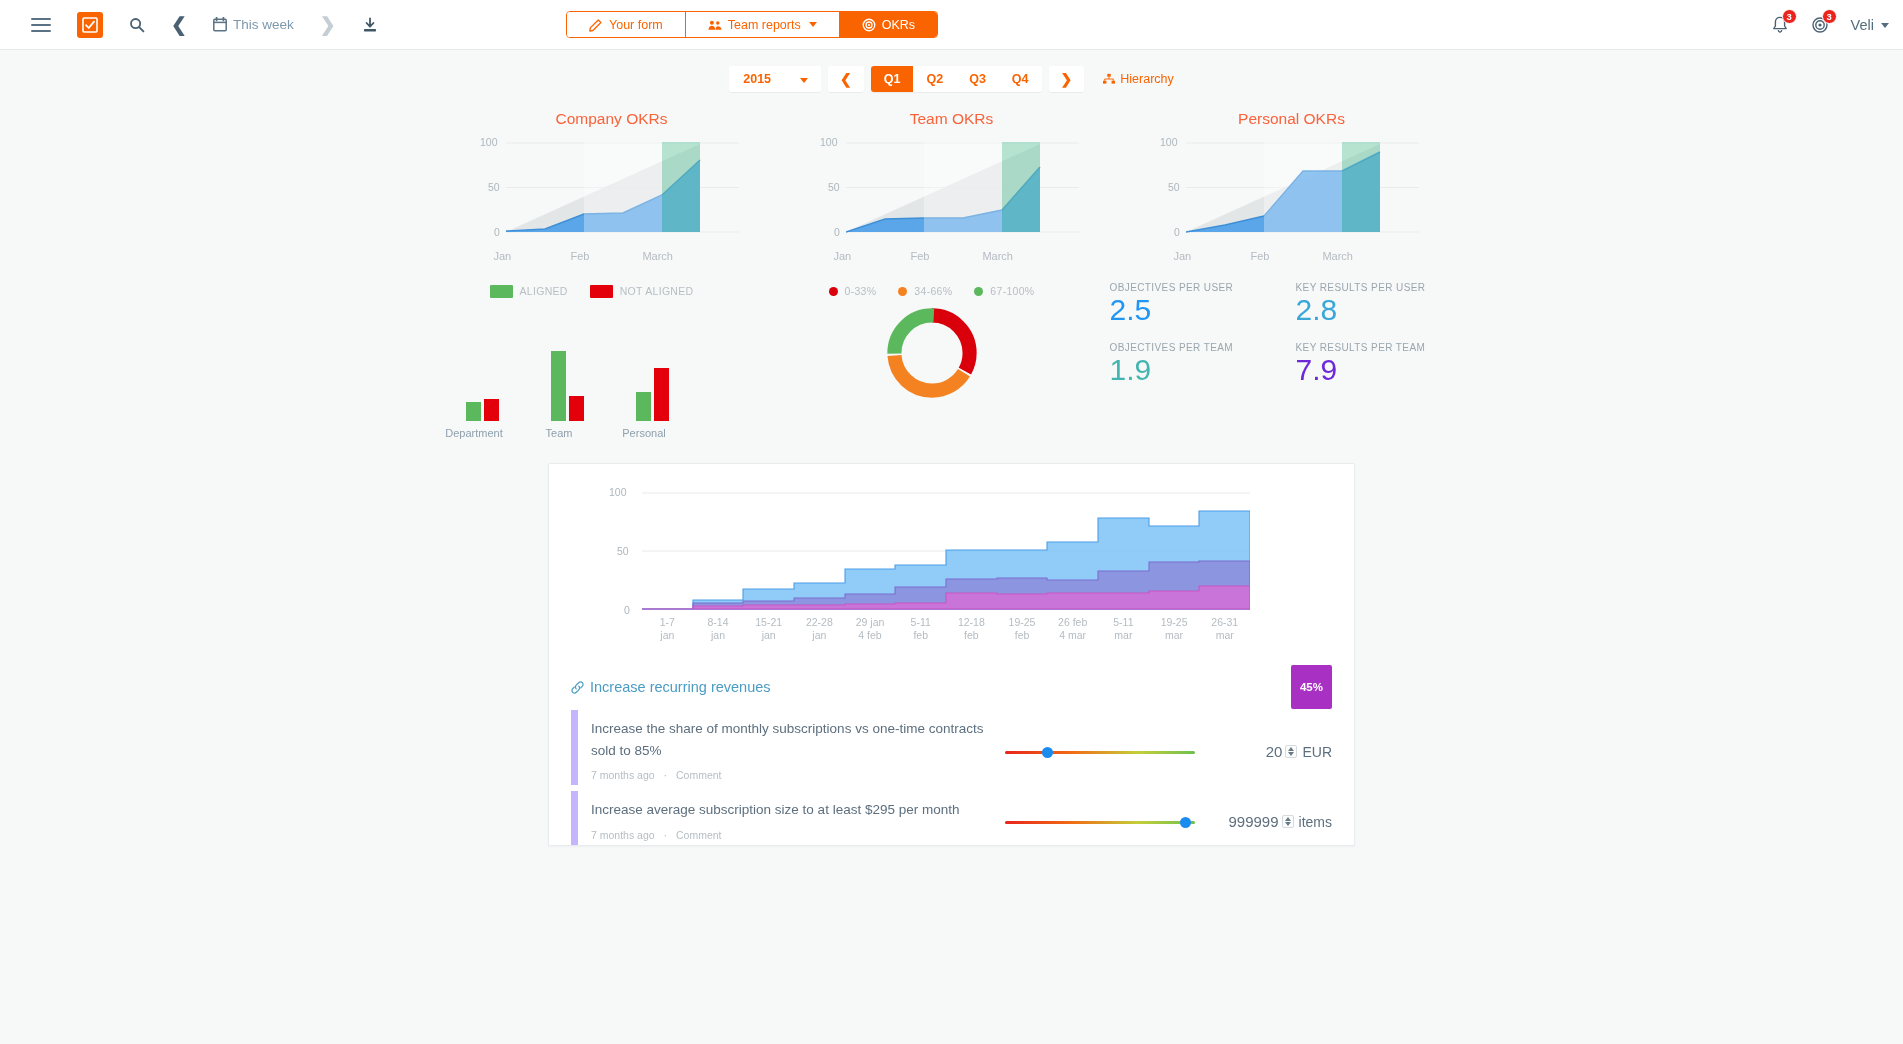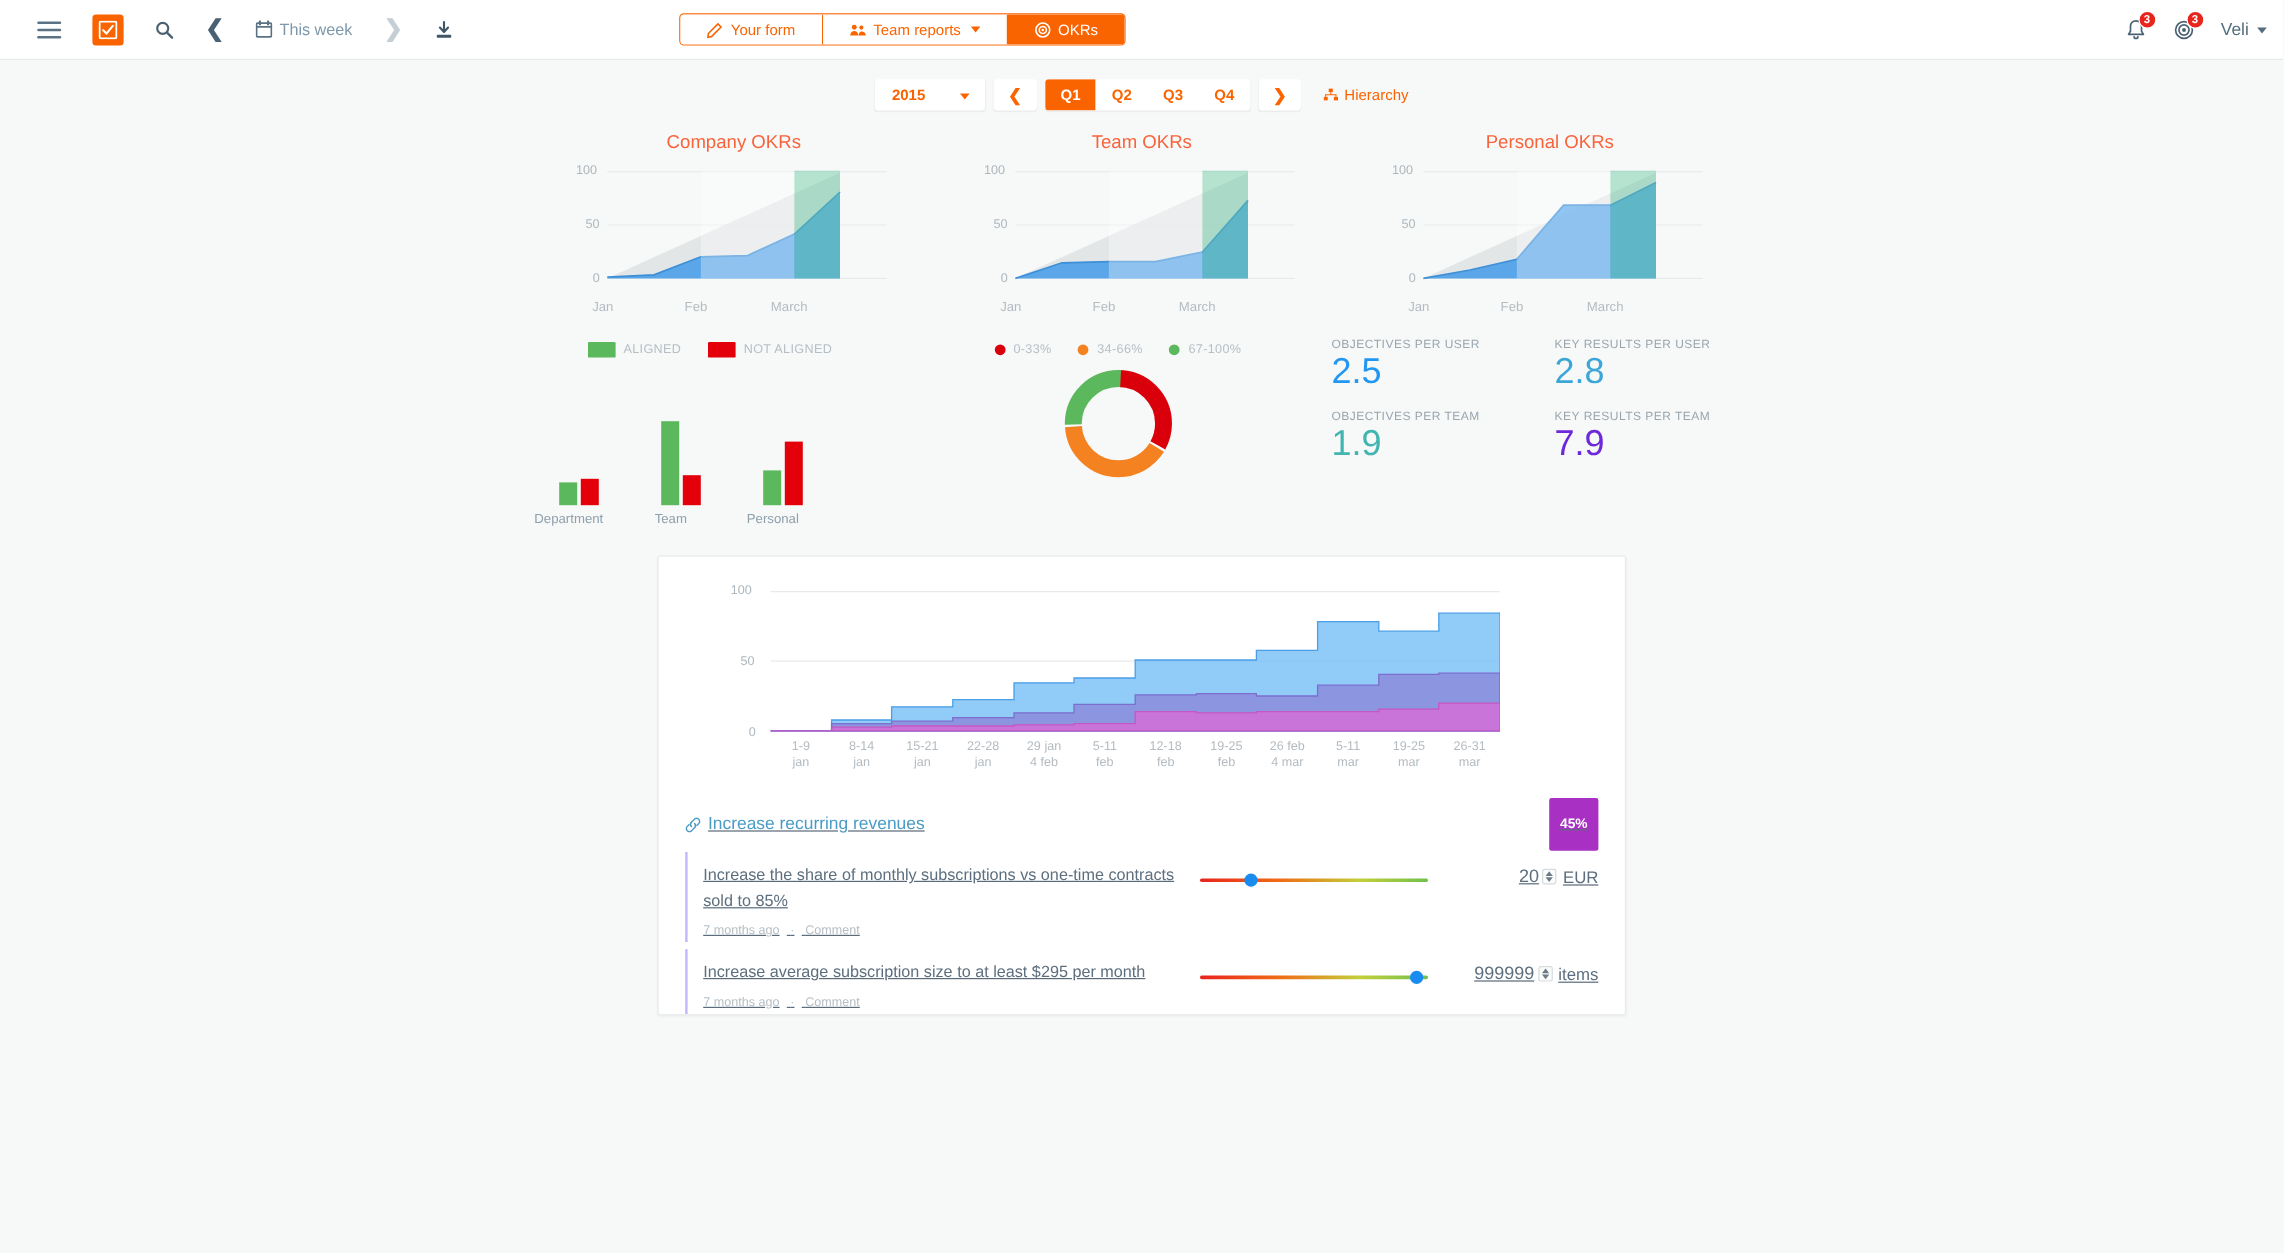--- a/index.html
+++ b/index.html
@@ -138,28 +138,28 @@
   .spin i { border-left:3px solid transparent; border-right:3px solid transparent; width:0;height:0; cursor:pointer;}
   .spin i.up { border-bottom:4px solid #6b7b86; }
   .spin i.dn { border-top:4px solid #6b7b86; }
   .pct-sign { font-size: 15px; color:#5b6b7a; }
 
   .big-chart { position:relative; height: 170px; margin: 28px 0 0 0; }
   .big-x { display:flex; margin-left: 93px; width: 608px; font-size:10.5px; color:#b4bcc2; text-align:center;}
   .big-x span { flex:1; line-height: 1.25; }
 
   
-  .obj-sec { padding: 8px 22px 0 22px; text-decoration: underline; }
+  .obj-sec { padding: 8px 22px 0 22px; }
   .obj-head { display:flex; align-items:center; height: 34px; }
   .obj-title { color:#4a9cc4; font-size: 14.5px; display:flex; align-items:center; gap:6px;}
   .obj-badge {
     margin-left:auto; background:#a831c4; color:#fff; font-size:11.5px; font-weight:bold;
     padding: 16px 9px; border-radius: 2px;
   }
-  .kr-row { display:flex; align-items:flex-start; border-left: 2px solid #c4b5fd; padding: 8px 0 4px 13px; margin-top: 6px; }
+  .kr-row { display:flex; align-items:center; border-left: 7px solid #c4b5fd; padding: 8px 0 4px 13px; margin-top: 6px; }
   .kr-text { width: 400px; font-size: 13.5px; color:#5d6f7e; line-height: 1.6; }
   .kr-meta { font-size: 10.5px; color:#b5bec4; margin-top: 8px; }
   .kr-meta span { margin-right: 6px; }
   .kr-slider { width: 190px; position:relative; height:20px; display:flex;align-items:center; margin-top:5px; margin-left: 14px;}
   .grad-track { height:3px; width:100%; border-radius:2px;
     background: linear-gradient(to right,#e8241d 0%, #f06c15 35%, #c3cf3a 70%, #6fc04e 100%); }
   .kr-knob { position:absolute; width:11px;height:11px;border-radius:50%;background:#1a8cf0;}
   .kr-val { margin-left: auto; display:flex;align-items:center;gap:3px; margin-top:4px;}
   .kr-num { font-size: 15px; color:#5d6f7e; }
   .kr-unit { font-size: 14px; color:#5d6f7e; margin-left:2px;}
@@ -459,21 +459,21 @@
       <line x1="0" y1="59" x2="608" y2="59" stroke="#e8eaec" stroke-width="1"></line>
       <line x1="0" y1="117" x2="608" y2="117" stroke="#e8eaec" stroke-width="1"></line>
 
       <path d="M0,117 L51,117 L51,108 L101,108 L101,97 L152,97 L152,91 L203,91 L203,77 L253,77 L253,73 L304,73 L304,58 L355,58 L355,58 L405,58 L405,50 L456,50 L456,26 L507,26 L507,34 L557,34 L557,19 L608,19 L608,117 Z" fill="#79c0f7" fill-opacity="0.82" stroke="#4a9fe8" stroke-width="1.1"></path>
 
       <path d="M0,117 L51,117 L51,111 L101,111 L101,109 L152,109 L152,106 L203,106 L203,102 L253,102 L253,95 L304,95 L304,87 L355,87 L355,86 L405,86 L405,88 L456,88 L456,79 L507,79 L507,70 L557,70 L557,69 L608,69 L608,117 Z" fill="#8a7fd6" fill-opacity="0.72" stroke="#7b6ecf" stroke-width="1.1"></path>
 
       <path d="M0,117 L51,117 L51,114 L101,114 L101,113 L152,113 L152,113 L203,113 L203,112 L253,112 L253,111 L304,111 L304,101 L355,101 L355,102 L405,102 L405,101 L456,101 L456,101 L507,101 L507,99 L557,99 L557,94 L608,94 L608,117 Z" fill="#d96ad6" fill-opacity="0.78" stroke="#c757c4" stroke-width="1.1"></path>
     </svg>
     <div class="big-x" style="position:absolute;top:124px;">
-      <span><span>1-9</span><br><span>jan</span></span>
+      <span><span>1-7</span><br><span>jan</span></span>
       <span><span>8-14</span><br><span>jan</span></span>
       <span><span>15-21</span><br><span>jan</span></span>
       <span><span>22-28</span><br><span>jan</span></span>
       <span><span>29 jan</span><br><span>4 feb</span></span>
       <span><span>5-11</span><br><span>feb</span></span>
       <span><span>12-18</span><br><span>feb</span></span>
       <span><span>19-25</span><br><span>feb</span></span>
       <span><span>26 feb</span><br><span>4 mar</span></span>
       <span><span>5-11</span><br><span>mar</span></span>
       <span><span>19-25</span><br><span>mar</span></span>

